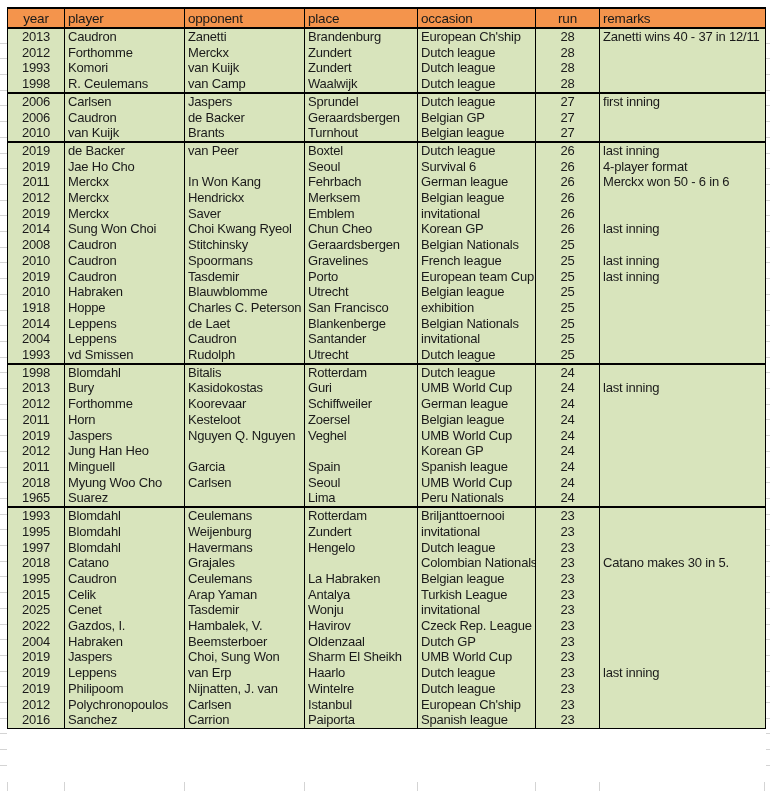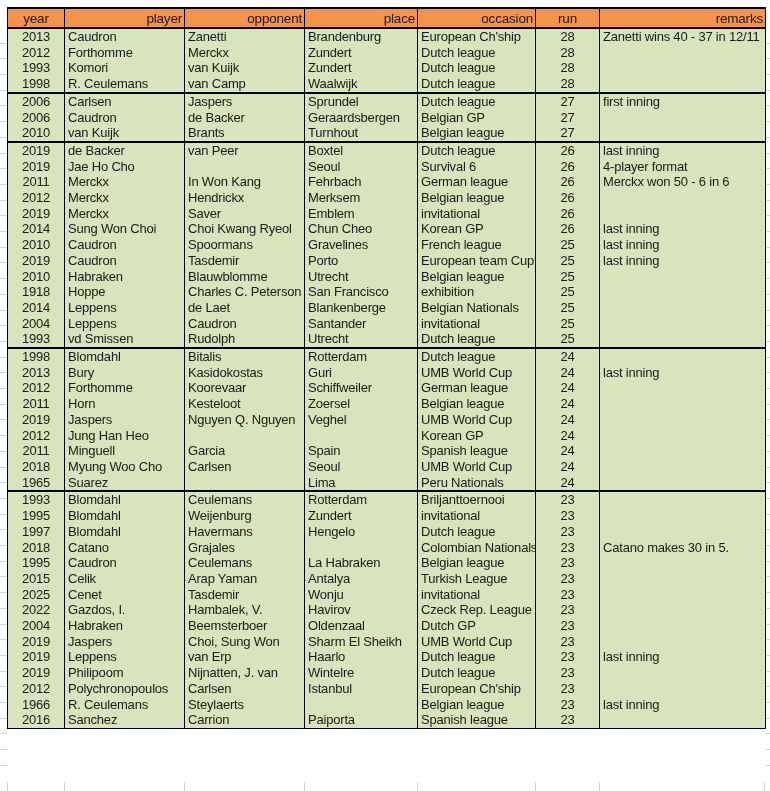--- a/index.html
+++ b/index.html
@@ -51,21 +51,21 @@
     white-space: nowrap;
     overflow: hidden;
     color: var(--text);
     letter-spacing: -0.2px;
   }
   thead th {
     background: var(--header-bg);
     height: 18px;
     font-size: 13.5px;
     font-weight: normal;
-    text-align: right;
+    text-align: left;
     border-top: 2px solid var(--line);
     border-bottom: 2px solid var(--line);
   }
   tbody td {
     background: var(--row-bg);
     height: 15.7px;
     font-size: 13px;
     line-height: 15.7px;
   }
   tr.group-start td { border-top: 2px solid var(--line); }
@@ -212,20 +212,29 @@
         <tr>
           <td class="center">2014</td>
           <td>Sung Won Choi</td>
           <td>Choi Kwang Ryeol</td>
           <td>Chun Cheo</td>
           <td>Korean GP</td>
           <td class="center">26</td>
           <td>last inning</td>
         </tr>
         <tr>
+          <td class="center">2008</td>
+          <td>Caudron</td>
+          <td>Stitchinsky</td>
+          <td>Geraardsbergen</td>
+          <td>Belgian Nationals</td>
+          <td class="center">25</td>
+          <td></td>
+        </tr>
+        <tr>
           <td class="center">2010</td>
           <td>Caudron</td>
           <td>Spoormans</td>
           <td>Gravelines</td>
           <td>French league</td>
           <td class="center">25</td>
           <td>last inning</td>
         </tr>
         <tr>
           <td class="center">2019</td>
@@ -473,29 +482,20 @@
         <tr>
           <td class="center">2012</td>
           <td>Polychronopoulos</td>
           <td>Carlsen</td>
           <td>Istanbul</td>
           <td>European Ch'ship</td>
           <td class="center">23</td>
           <td></td>
         </tr>
         <tr>
-          <td class="center">1966</td>
-          <td>R. Ceulemans</td>
-          <td>Steylaerts</td>
-          <td></td>
-          <td>Belgian league</td>
-          <td class="center">23</td>
-          <td>last inning</td>
-        </tr>
-        <tr>
           <td class="center">2016</td>
           <td>Sanchez</td>
           <td>Carrion</td>
           <td>Paiporta</td>
           <td>Spanish league</td>
           <td class="center">23</td>
           <td></td>
         </tr>
       </tbody>
   </table>

